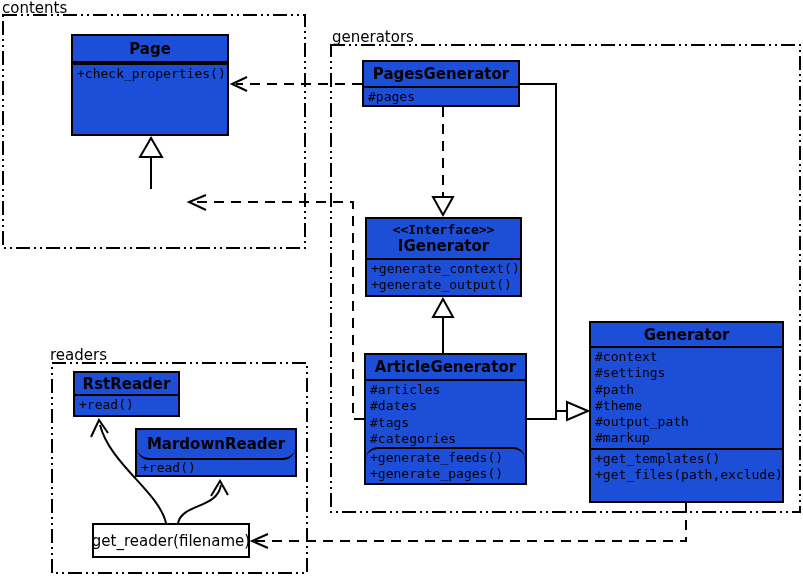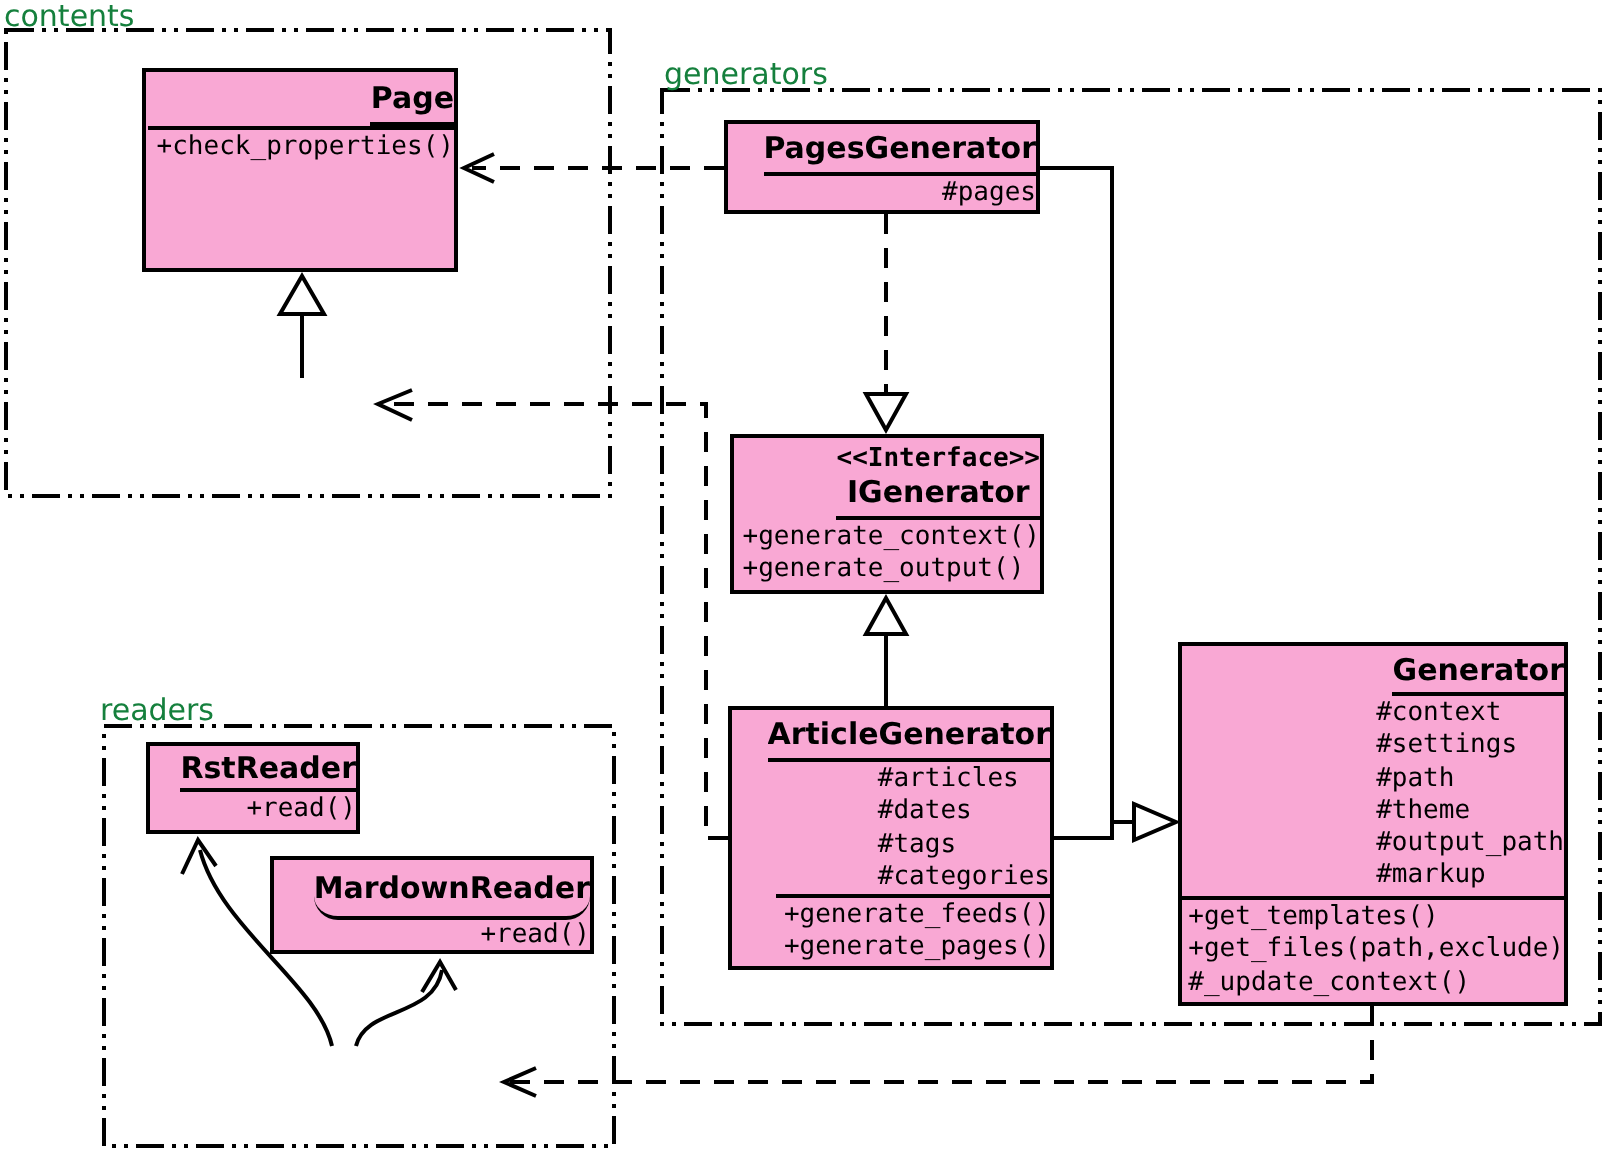--- a/index.html
+++ b/index.html
@@ -1,21 +1,21 @@
 <!DOCTYPE html>
 <html><head>
 <meta charset="utf-8">
 <style>
   html,body{margin:0;padding:0;background:#fff;}
   .canvas{position:relative;width:803px;height:579px;background:#ffffff;overflow:hidden;
           font-family:"DejaVu Sans", sans-serif;color:#000;}
   .layer{position:absolute;left:0;top:0;}
-  .pkg-label{position:absolute;font-family:"DejaVu Sans", sans-serif;font-size:15px;line-height:16px;color:#15803d;}
-  .uml-class{position:absolute;box-sizing:border-box;border:2px solid #000;background:#f9a8d4;
-             display:flex;flex-direction:column;align-items:flex-end;}
+  .pkg-label{position:absolute;font-family:"DejaVu Sans", sans-serif;font-size:15px;line-height:16px;color:#000000;}
+  .uml-class{position:absolute;box-sizing:border-box;border:2px solid #000;background:#1d4ed8;
+             display:flex;flex-direction:column;}
   .uml-title{box-sizing:border-box;border-bottom:2px solid #000;display:flex;align-items:center;justify-content:center;
              font-family:"DejaVu Sans", sans-serif;font-weight:bold;font-size:15px;white-space:nowrap;overflow:hidden;}
   .uml-title.no-sep{border-bottom:none;}
   .uml-sec{box-sizing:border-box;overflow:hidden;padding-top:1px;}
   .uml-sec.sep{border-top:2px solid #000;}
   .row{font-family:"DejaVu Sans Mono", monospace;font-size:13px;line-height:16.3px;padding-left:4px;white-space:nowrap;}
   .stereo{font-family:"DejaVu Sans Mono", monospace;font-size:13px;line-height:15px;text-align:center;}
   .iname{font-family:"DejaVu Sans", sans-serif;font-weight:bold;font-size:15px;line-height:19px;text-align:center;}
   .plain-box{position:absolute;box-sizing:border-box;border:2px solid #000;background:#fff;
              display:flex;align-items:center;justify-content:center;font-size:15px;
@@ -117,51 +117,51 @@
   </div>
 
   <div class="uml-class" style="left:364px;top:353px;width:163px;height:132px;">
     <div class="uml-title" style="height:26px;">ArticleGenerator</div>
     <div class="uml-sec" style="height:66px;">
       <div class="row">#articles</div>
       <div class="row">#dates</div>
       <div class="row">#tags</div>
       <div class="row">#categories</div>
     </div>
-    <div class="uml-sec sep" style="flex:1;">
+    <div class="uml-sec sep" style="flex:1;border-radius:12px;">
       <div class="row">+generate_feeds()</div>
       <div class="row">+generate_pages()</div>
     </div>
   </div>
 
   <div class="uml-class" style="left:589px;top:321px;width:195px;height:182px;">
     <div class="uml-title" style="height:25px;">Generator</div>
     <div class="uml-sec" style="height:100px;">
       <div class="row">#context</div>
       <div class="row">#settings</div>
       <div class="row">#path</div>
       <div class="row">#theme</div>
       <div class="row">#output_path</div>
       <div class="row">#markup</div>
     </div>
     <div class="uml-sec sep" style="flex:1;">
       <div class="row">+get_templates()</div>
       <div class="row">+get_files(path,exclude)</div>
-      <div class="row">#_update_context()</div>
     </div>
   </div>
 
   <div class="uml-class" style="left:73px;top:371px;width:107px;height:46px;">
     <div class="uml-title" style="height:23px;">RstReader</div>
     <div class="uml-sec" style="flex:1;">
       <div class="row">+read()</div>
     </div>
   </div>
 
   <div class="uml-class" style="left:135px;top:428px;width:162px;height:49px;">
     <div class="uml-title" style="height:30px;border-radius:12px;">MardownReader</div>
     <div class="uml-sec" style="flex:1;padding-top:0;">
       <div class="row" style="line-height:15px;">+read()</div>
     </div>
   </div>
 
+  <div class="plain-box" style="left:92px;top:523px;width:158px;height:35px;">get_reader(filename)</div>
 
 </div>
 
 </body></html>

